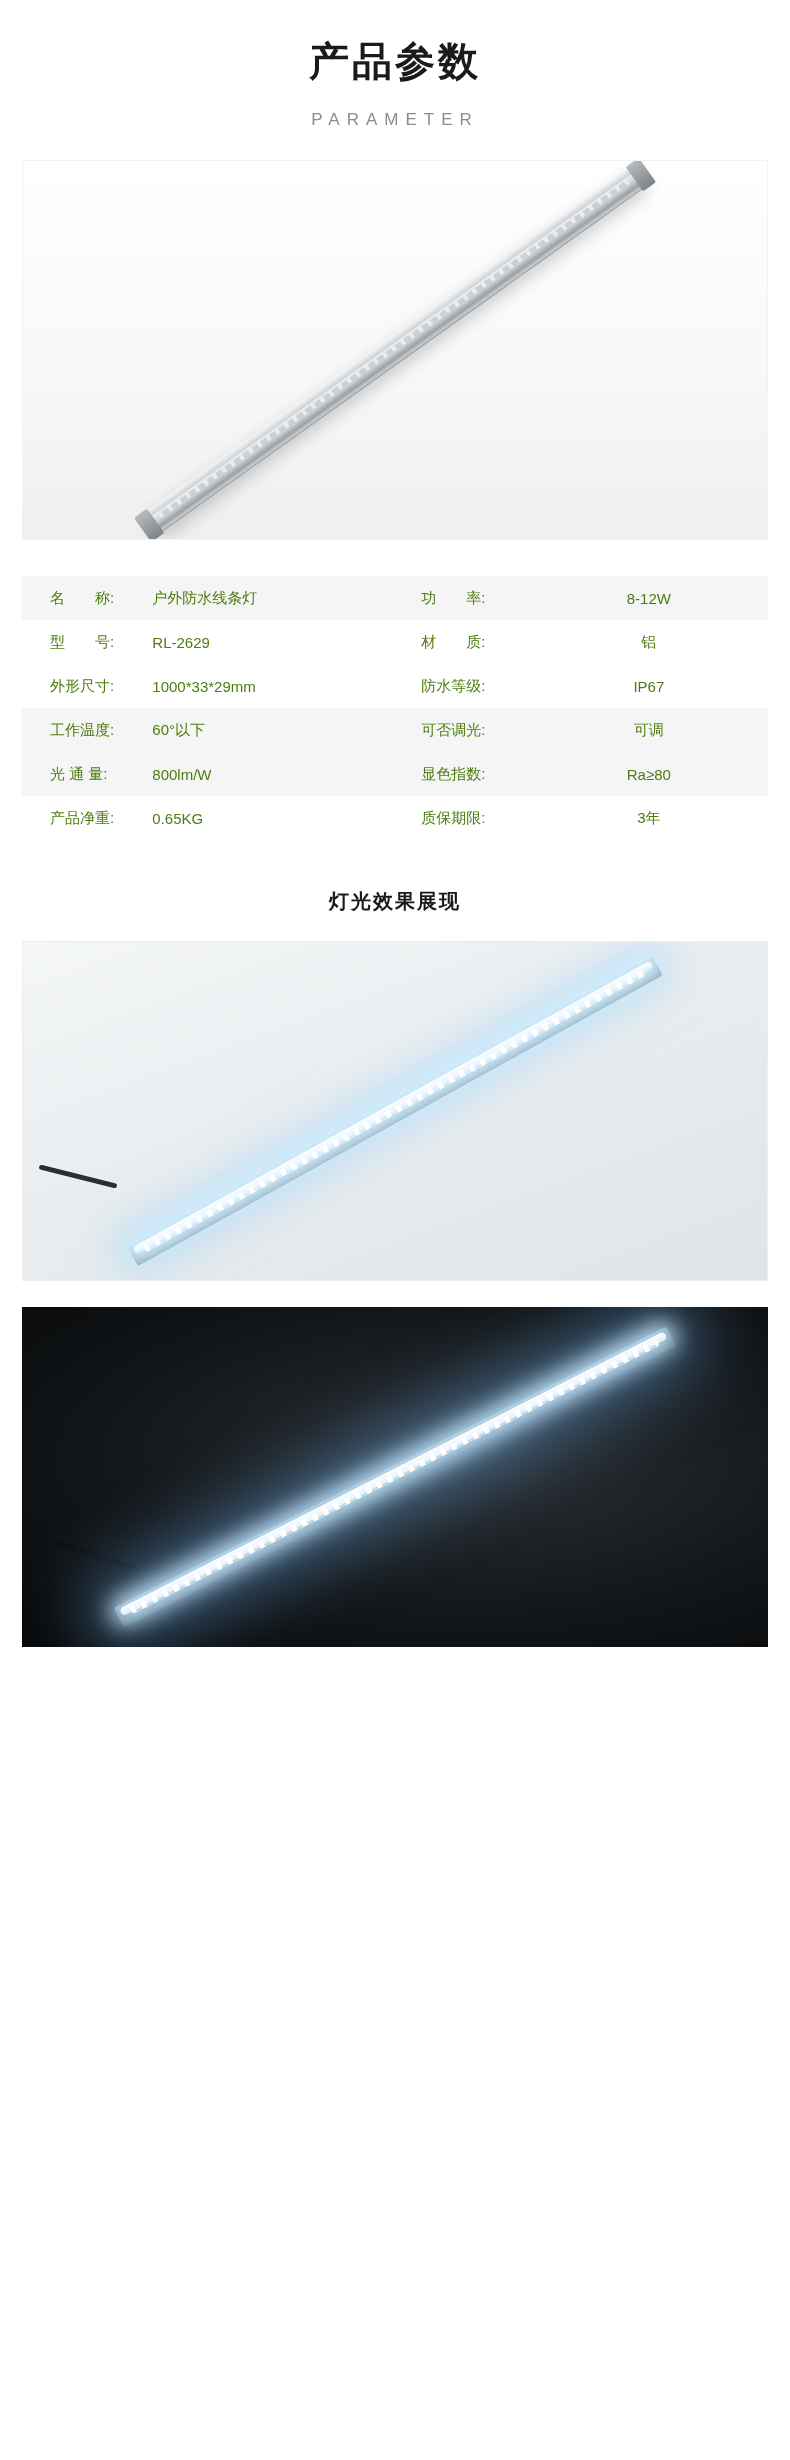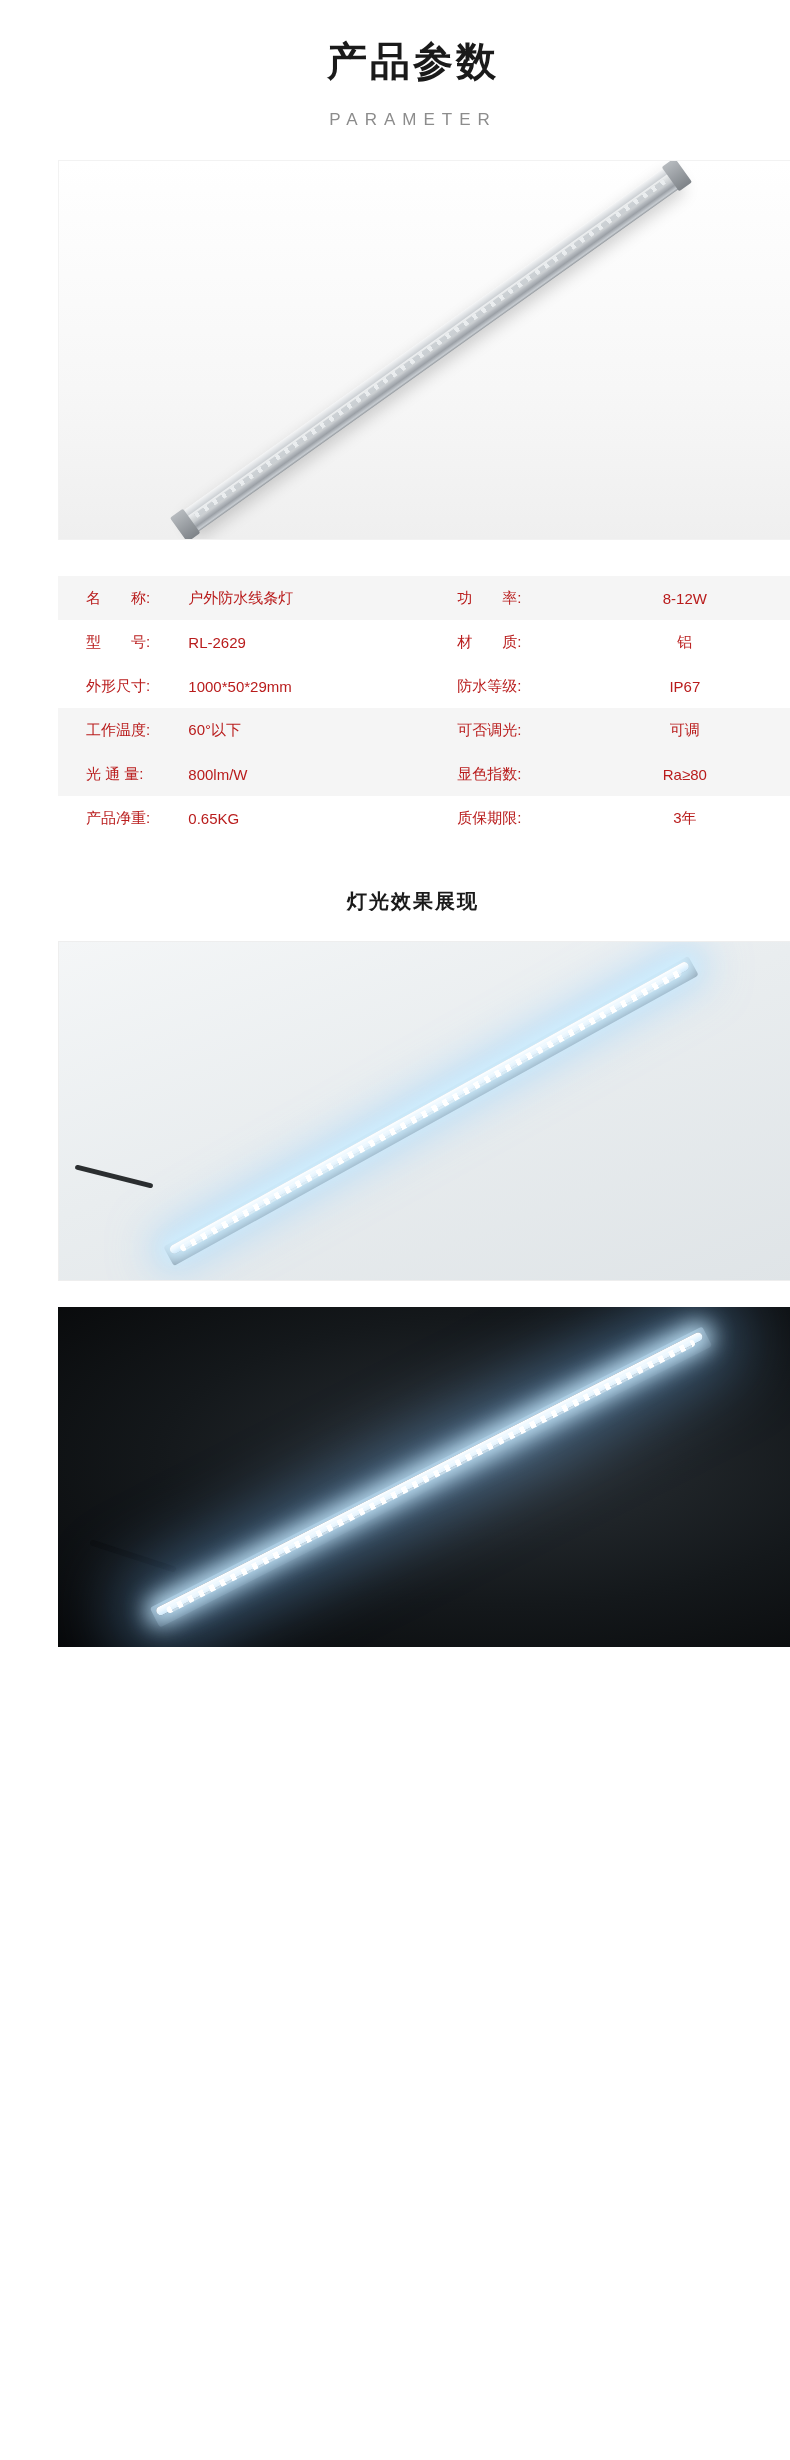--- a/index.html
+++ b/index.html
@@ -13,21 +13,20 @@
     font-family: "Liberation Sans", "DejaVu Sans", sans-serif;
     color: #222;
     -webkit-font-smoothing: antialiased;
   }
   .page {
     width: 790px;
     min-height: 2460px;
     background: #ffffff;
     position: relative;
     overflow: hidden;
-    padding-left: 36px;
   }
 
   
   .header {
     padding-top: 36px;
     text-align: center;
   }
   .header-title {
     font-size: 40px;
     font-weight: bold;
@@ -110,21 +109,21 @@
     width: 746px;
     border-collapse: collapse;
     font-size: 15px;
   }
   .spec-table tr { height: 44px; }
   .spec-table tr.odd { background: #f5f5f5; }
   .spec-table tr.even { background: #ffffff; }
   .spec-table td {
     padding: 0 6px;
     vertical-align: middle;
-    color: #b91c1c;
+    color: #4d7c0f;
   }
   .lbl {
     width: 120px;
     padding-left: 28px !important;
     white-space: nowrap;
     letter-spacing: 0px;
   }
   .val { width: 250px; }
   .lbl2 {
     width: 120px;
@@ -250,21 +249,21 @@
         <td class="val2">8-12W</td>
       </tr>
       <tr class="even">
         <td class="lbl">型　　号:</td>
         <td class="val">RL-2629</td>
         <td class="lbl2">材　　质:</td>
         <td class="val2">铝</td>
       </tr>
       <tr class="even">
         <td class="lbl">外形尺寸:</td>
-        <td class="val">1000*50*29mm</td>
+        <td class="val">1000*33*29mm</td>
         <td class="lbl2">防水等级:</td>
         <td class="val2">IP67</td>
       </tr>
       <tr class="odd">
         <td class="lbl">工作温度:</td>
         <td class="val">60°以下</td>
         <td class="lbl2">可否调光:</td>
         <td class="val2">可调</td>
       </tr>
       <tr class="odd">

